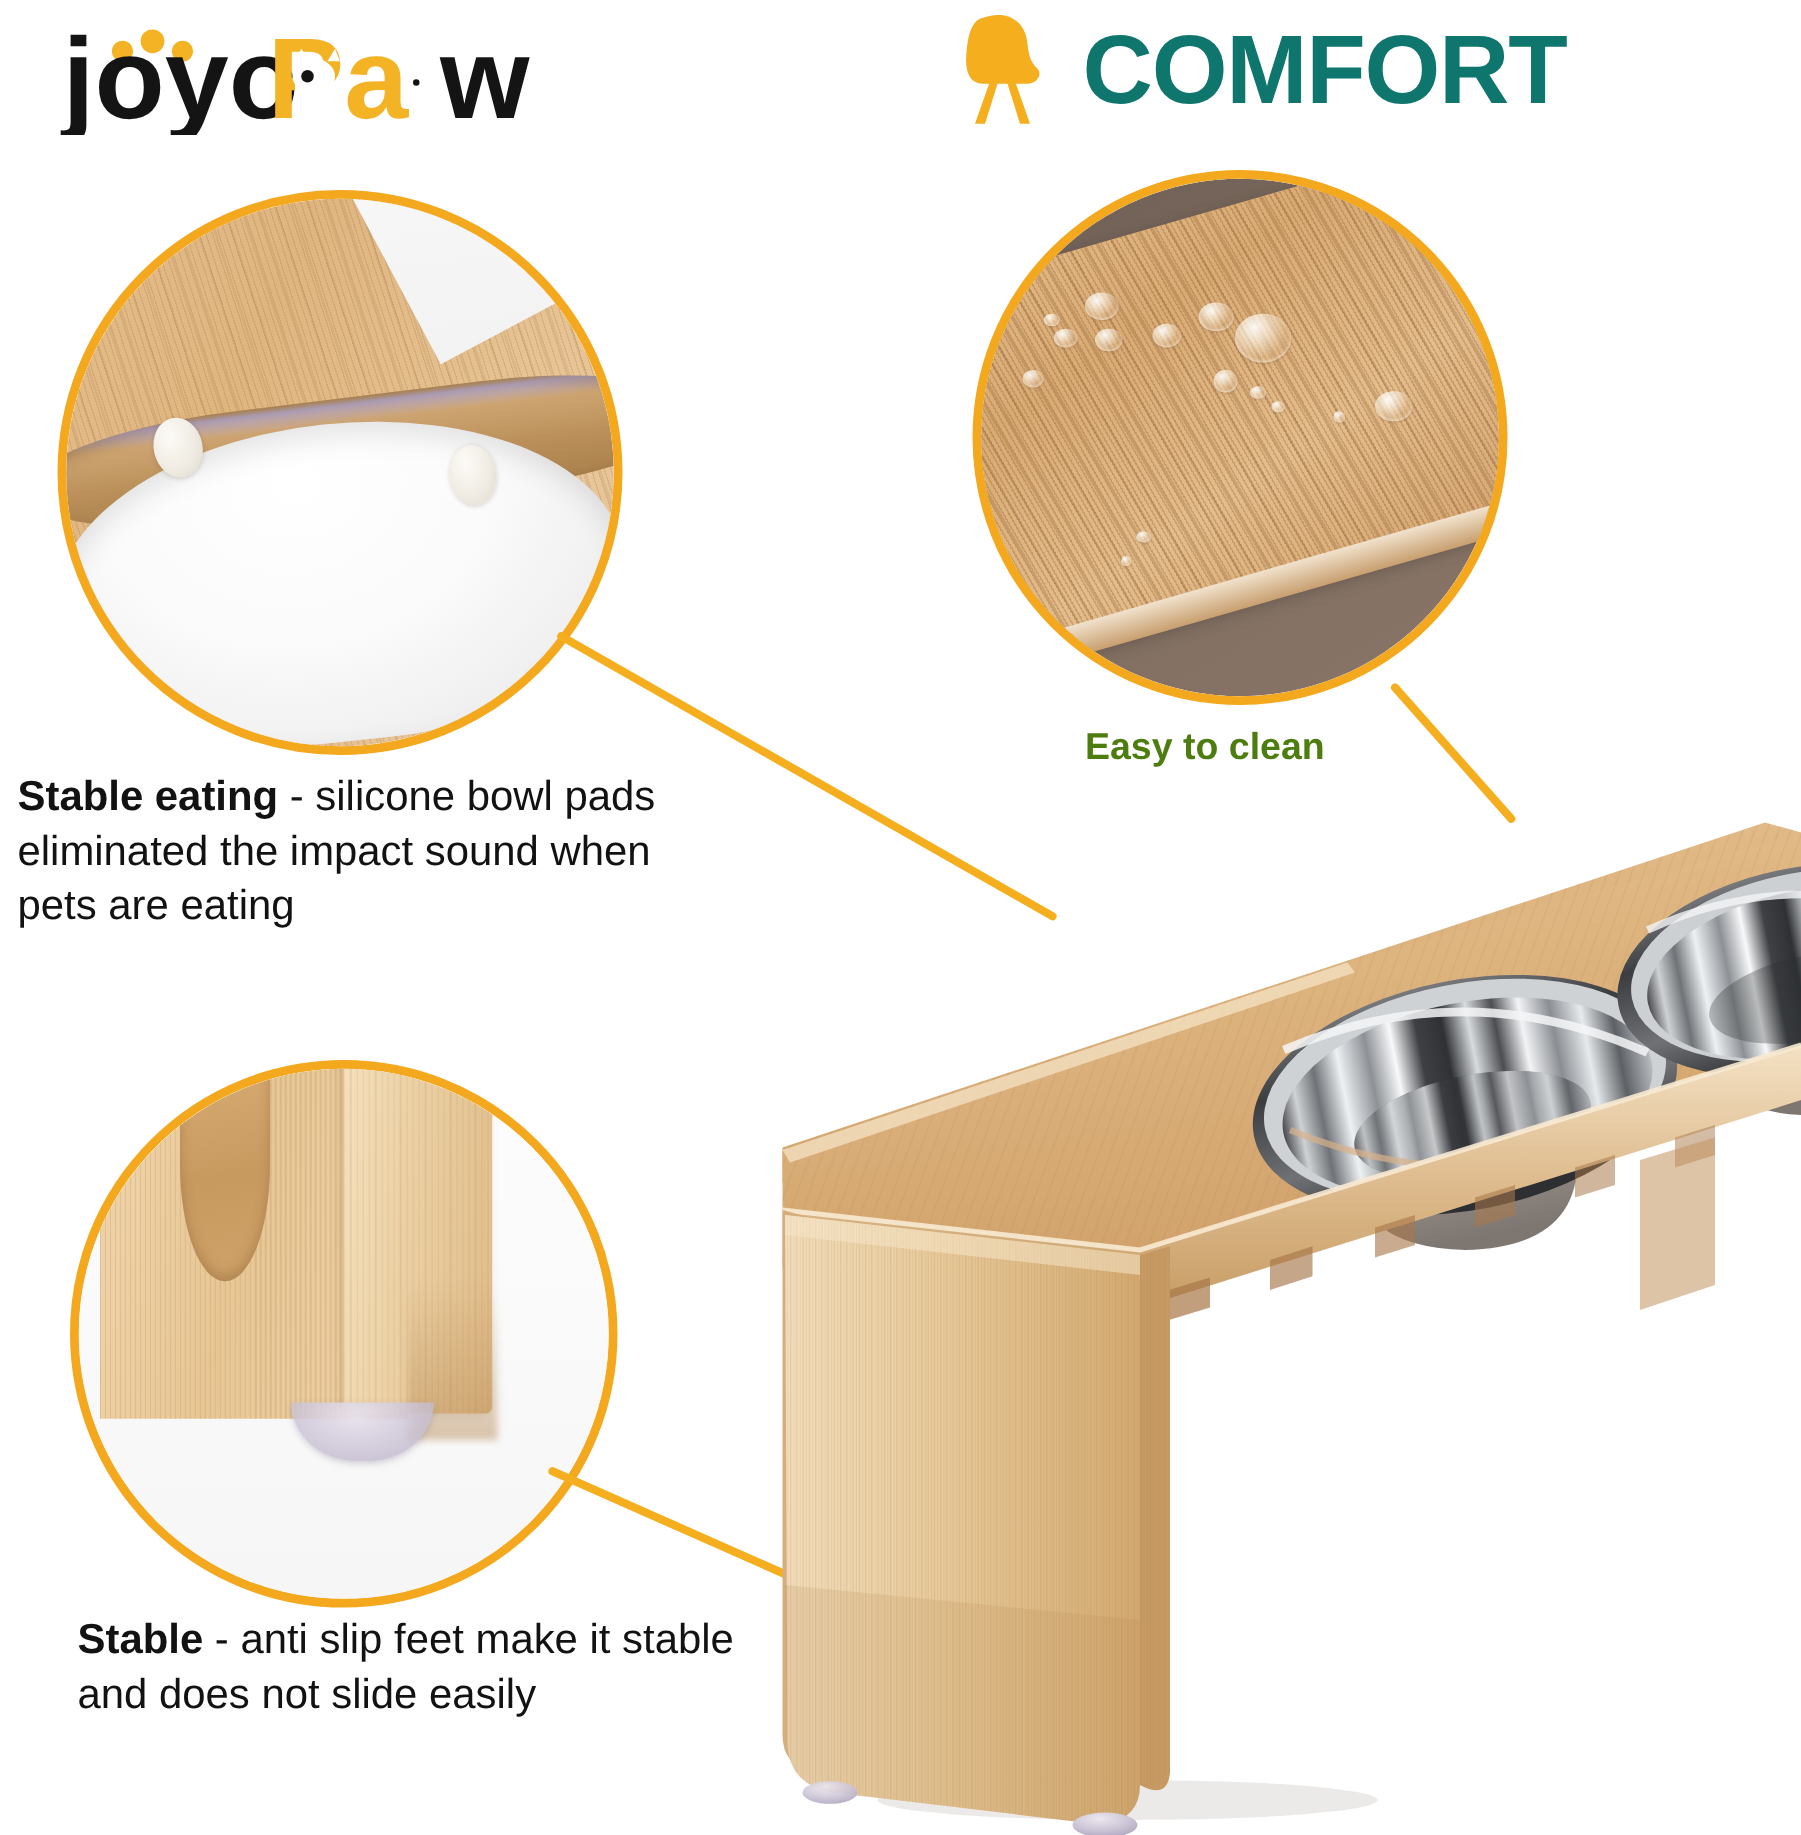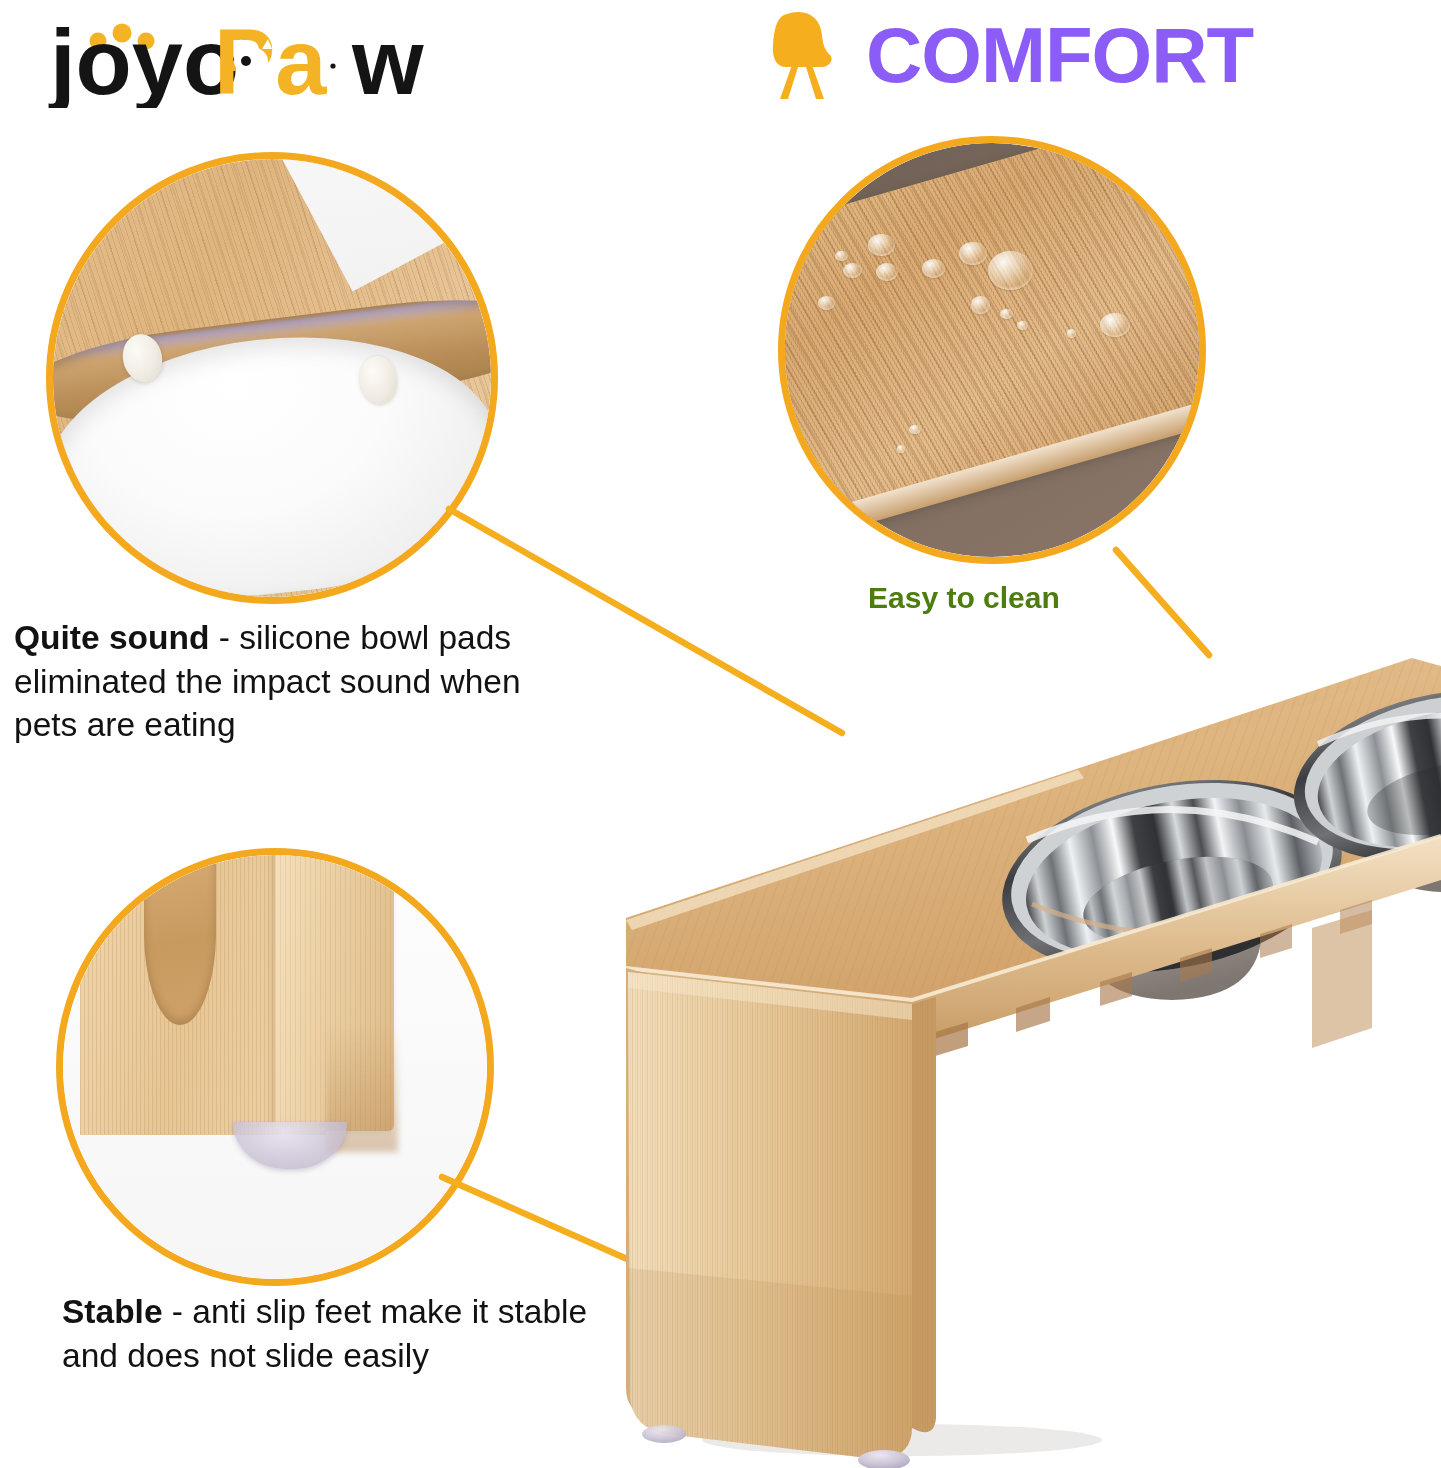--- a/index.html
+++ b/index.html
@@ -17,21 +17,21 @@
     width:400px; height:100px;
   }
   #header-banner {
     position:absolute; left:770px; top:0px;
     width:560px; height:110px;
     display:flex; align-items:center; gap:18px;
   }
   #chair-icon { width:78px; height:92px; flex:0 0 auto; }
   #comfort-title {
     font-size:78px; font-weight:bold; letter-spacing:-1px;
-    color:#8b5cf6; line-height:1;
+    color:#0f766e; line-height:1;
     font-family:"Liberation Sans", sans-serif;
   }
 
   
   .callout-circle {
     position:absolute; border-radius:50%;
     border:7px solid #F4A81D;
     overflow:hidden;
   }
   #callout-quiet  { left:46px;  top:152px;  width:452px; height:452px; }
@@ -281,21 +281,21 @@
 <svg id="leader-lines" viewBox="0 0 1441 1468">
 
   <path d="M449 509 L842 733" stroke="#F4AE1E" stroke-width="6.5" fill="none" stroke-linecap="round"></path>
 
   <path d="M1116 550 L1209 655" stroke="#F4AE1E" stroke-width="6.5" fill="none" stroke-linecap="round"></path>
 
   <path d="M442 1177 L652 1270" stroke="#F4AE1E" stroke-width="6.5" fill="none" stroke-linecap="round"></path>
 </svg>
 
 <div class="caption" id="caption-quiet">
-  <b>Quite sound</b><span> - </span><span>silicone bowl pads eliminated  the impact sound when pets are eating</span>
+  <b>Stable eating</b><span> - </span><span>silicone bowl pads eliminated  the impact sound when pets are eating</span>
 </div>
 
 <div class="caption" id="caption-stable">
   <b>Stable</b><span> - </span><span>anti slip feet make it stable and does not slide easily</span>
 </div>
 
 <div id="label-clean">Easy to clean</div>
 
 <svg id="product-photo" viewBox="0 0 829 840">
   <defs>

